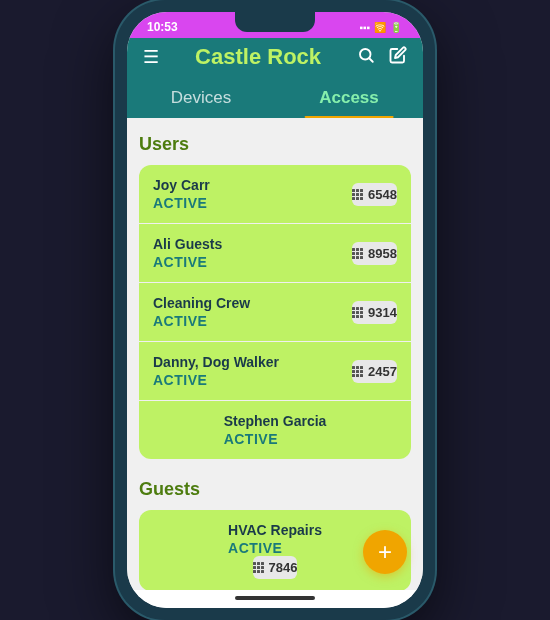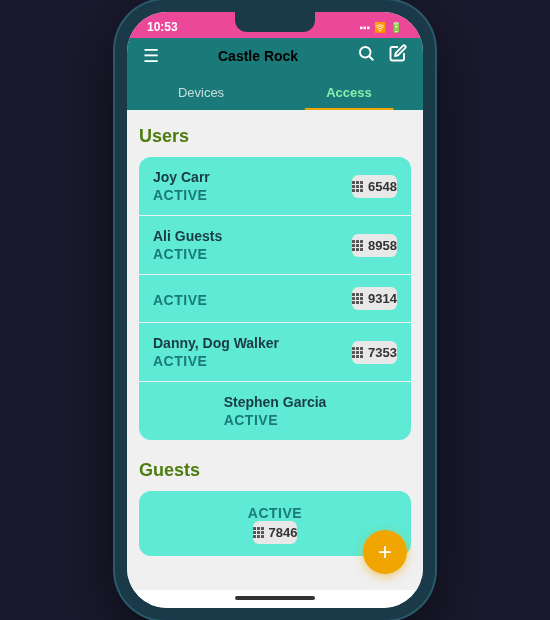--- a/index.html
+++ b/index.html
@@ -28,21 +28,21 @@
       height: 100%;
       background: #f5f5f5;
       border-radius: 40px;
       overflow: hidden;
       display: flex;
       flex-direction: column;
     }
 
     
     .status-bar {
-      background: #ec4899;
+      background: #d946ef;
       color: white;
       display: flex;
       justify-content: space-between;
       align-items: center;
       padding: 8px 20px 4px;
       font-size: 12px;
       font-weight: 600;
     }
 
     .status-icons {
@@ -56,23 +56,23 @@
     .app-header {
       background: #1a7a7a;
       color: white;
       display: flex;
       align-items: center;
       justify-content: space-between;
       padding: 6px 16px 10px;
     }
 
     .header-title {
-      font-size: 14px;
+      font-size: 22px;
       font-weight: 600;
-      color: #000000;
+      color: #bef264;
     }
 
     .header-icons {
       display: flex;
       gap: 14px;
       align-items: center;
     }
 
     .header-icon {
       color: white;
@@ -84,21 +84,21 @@
     .tabs {
       background: #1a7a7a;
       display: flex;
       border-bottom: none;
     }
 
     .tab {
       flex: 1;
       text-align: center;
       padding: 8px 0 10px;
-      font-size: 13px;
+      font-size: 17px;
       color: rgba(255,255,255,0.75);
       cursor: pointer;
       position: relative;
     }
 
     .tab.active {
       color: #86efac;
       font-weight: 700;
       text-align: center;
     }
@@ -125,21 +125,21 @@
     }
 
     .section-title {
       font-size: 18px;
       font-weight: 700;
       color: #4d7c0f;
       margin-bottom: 10px;
     }
 
     .card-list {
-      background: #5eead4;
+      background: #bef264;
       border-radius: 12px;
       overflow: hidden;
       margin-bottom: 20px;
     }
 
     .list-item {
       display: flex;
       align-items: center;
       justify-content: space-between;
       padding: 12px 14px;
@@ -349,20 +349,21 @@
                   <span></span>
                   <span></span>
               </div>
               <span>8958</span>
             </div>
           </div>
         </div>
 
         <div class="list-item">
           <div class="item-info">
+            <span class="item-name">Cleaning Crew</span>
             <span class="item-status">ACTIVE</span>
           </div>
           <div class="item-badge">
             <div class="badge">
               <div class="badge-grid-icon">
                 <span></span>
                   <span></span>
                   <span></span>
                 <span></span>
                   <span></span>
@@ -387,39 +388,40 @@
                 <span></span>
                   <span></span>
                   <span></span>
                 <span></span>
                   <span></span>
                   <span></span>
                 <span></span>
                   <span></span>
                   <span></span>
               </div>
-              <span>7353</span>
+              <span>2457</span>
             </div>
           </div>
         </div>
 
         <div class="list-item">
           <div class="item-info">
             <span class="item-name">Stephen Garcia</span>
             <span class="item-status">ACTIVE</span>
           </div>
         </div>
 
       </div>
 
       <div class="section-title">Guests</div>
       <div class="card-list">
 
         <div class="list-item">
           <div class="item-info">
+            <span class="item-name">HVAC Repairs</span>
             <span class="item-status">ACTIVE</span>
           </div>
           <div class="item-badge">
             <div class="badge">
               <div class="badge-grid-icon">
                 <span></span>
                   <span></span>
                   <span></span>
                 <span></span>
                   <span></span>

